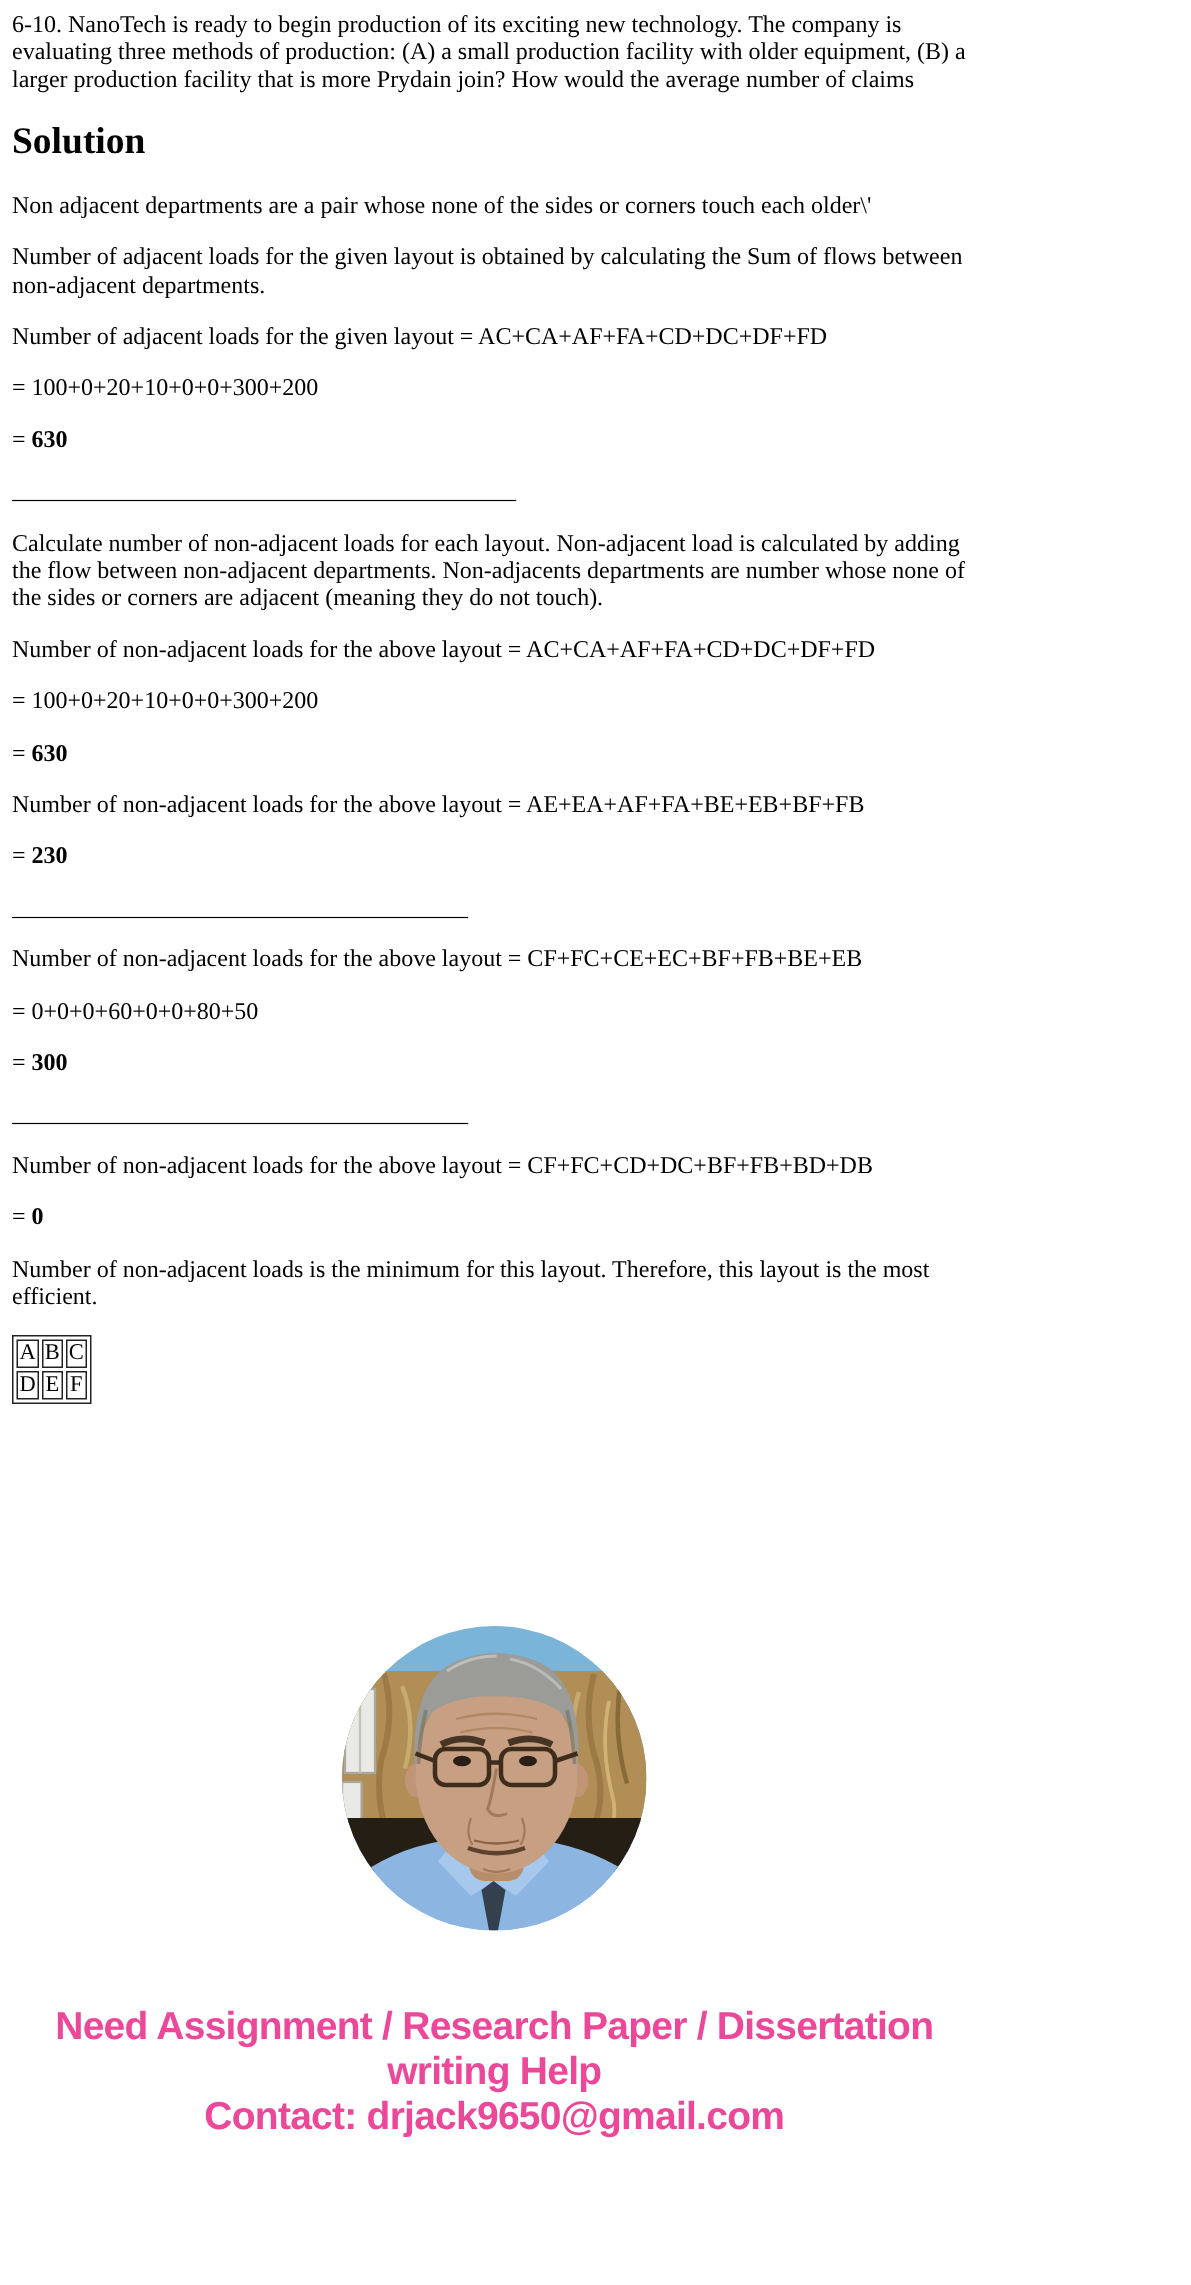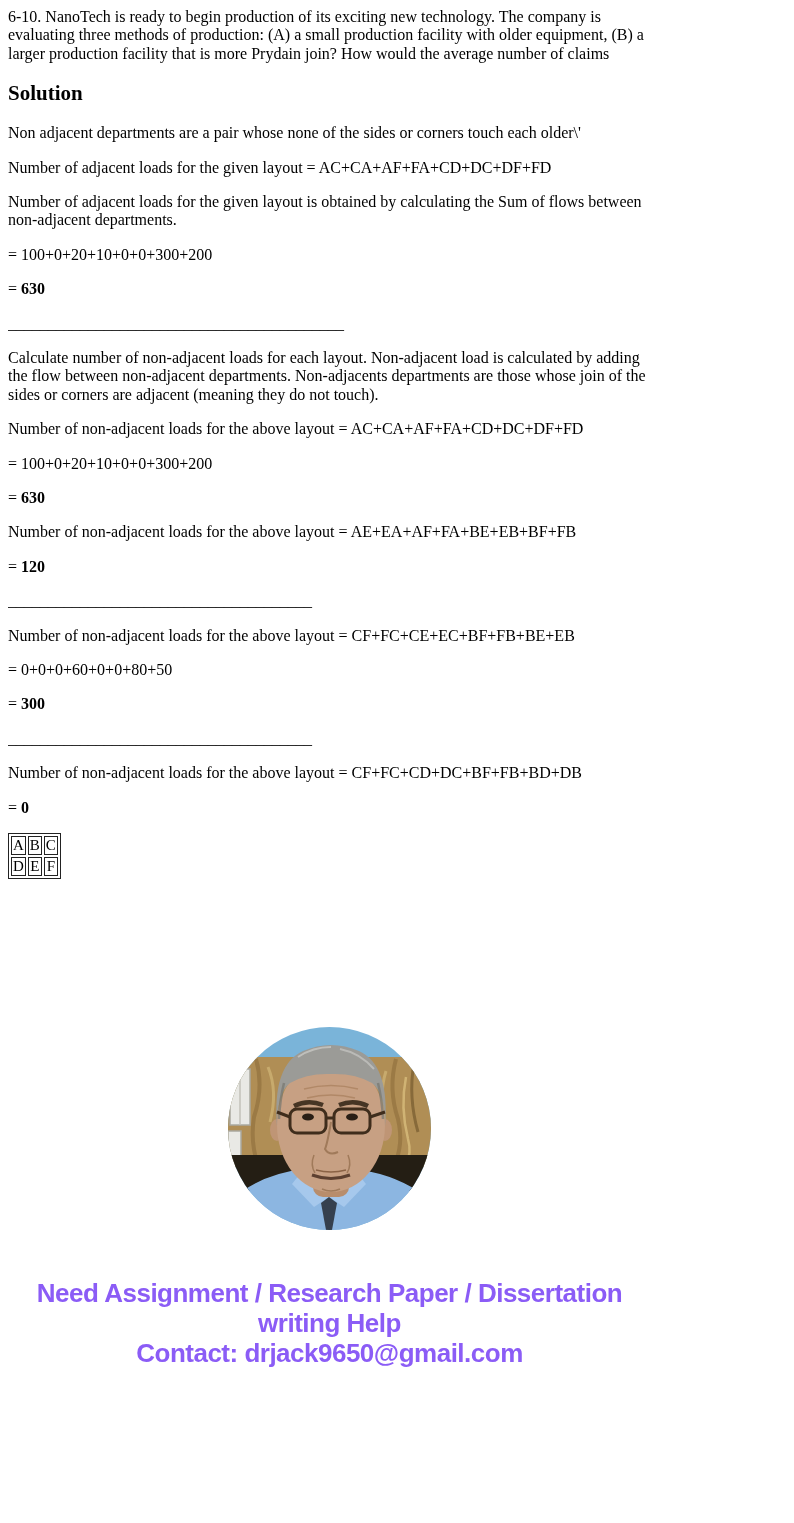--- a/index.html
+++ b/index.html
@@ -4,82 +4,83 @@
 <style>
   html, body { margin: 0; padding: 0; background: #ffffff; }
   .page {
     width: 659px; height: 1523px; box-sizing: border-box;
     padding: 8px; background: #ffffff; overflow: hidden;
     font-family: "Liberation Serif", serif; font-size: 16px; color: #000; border-radius: 26px;
   }
   .content p { margin: 16px 0; line-height: 1.15; }
   .content > :first-child { margin-top: 0; }
   .solution-heading {
-    font-size: 21px; font-weight: 700; margin: 18px 0 19px 0;
+    font-size: 25px; font-weight: 700; margin: 18px 0 19px 0;
     font-family: "Liberation Serif", serif; line-height: 1.15;
   }
   .divider { white-space: nowrap; overflow: hidden; }
   table.layout-grid {
     border-collapse: separate; border-spacing: 2px;
     border: 1px solid #222; margin: 16px 0 0 0;
   }
   table.layout-grid td {
     border: 1px solid #222; padding: 0 1px; text-align: center;
     font-size: 15px; line-height: 17px; font-family: "Liberation Serif", serif;
   }
   .avatar-wrap { margin-top: 148px; display: flex; justify-content: center; }
   .footer {
-    margin-top: 48px; text-align: center; color: #8b5cf6;
+    margin-top: 48px; text-align: center; color: #ec4899;
     font-family: "Liberation Sans", sans-serif; font-weight: 700;
     font-size: 26px; line-height: 30px; letter-spacing: -0.5px;
   }
   .footer .footer-heading { max-width: 690px; margin: 0 auto; }
   .footer .footer-contact { margin: 0 auto; }
 </style>
 </head>
 <body>
 
 <div class="page">
   <div class="content">
 
     <p>6-10. NanoTech is ready to begin production of its exciting new technology. The company is evaluating three methods of production: (A) a small production facility with older equipment, (B) a larger production facility that is more Prydain join? How would the average number of claims</p>
 
     <h2 class="solution-heading">Solution</h2>
 
     <p>Non adjacent departments are a pair whose none of the sides or corners touch each older\'</p>
 
+    <p>Number of adjacent loads for the given layout is obtained by calculating the Sum of flows between non-adjacent departments.</p>
+
     <p>Number of adjacent loads for the given layout = AC+CA+AF+FA+CD+DC+DF+FD</p>
-
-    <p>Number of adjacent loads for the given layout is obtained by calculating the Sum of flows between non-adjacent departments.</p>
     <p>= 100+0+20+10+0+0+300+200</p>
     <p><span>= </span><b>630</b></p>
 
     <p class="divider">__________________________________________</p>
 
-    <p>Calculate number of non-adjacent loads for each layout. Non-adjacent load is calculated by adding the flow between non-adjacent departments. Non-adjacents departments are those whose join of the sides or corners are adjacent (meaning they do not touch).</p>
+    <p>Calculate number of non-adjacent loads for each layout. Non-adjacent load is calculated by adding the flow between non-adjacent departments. Non-adjacents departments are number whose none of the sides or corners are adjacent (meaning they do not touch).</p>
 
     <p>Number of non-adjacent loads for the above layout = AC+CA+AF+FA+CD+DC+DF+FD</p>
     <p>= 100+0+20+10+0+0+300+200</p>
     <p><span>= </span><b>630</b></p>
 
 
     <p>Number of non-adjacent loads for the above layout = AE+EA+AF+FA+BE+EB+BF+FB</p>
-    <p><span>= </span><b>120</b></p>
+    <p><span>= </span><b>230</b></p>
 
     <p class="divider">______________________________________</p>
 
     <p>Number of non-adjacent loads for the above layout = CF+FC+CE+EC+BF+FB+BE+EB</p>
     <p>= 0+0+0+60+0+0+80+50</p>
     <p><span>= </span><b>300</b></p>
 
     <p class="divider">______________________________________</p>
 
     <p>Number of non-adjacent loads for the above layout = CF+FC+CD+DC+BF+FB+BD+DB</p>
     <p><span>= </span><b>0</b></p>
 
+    <p>Number of non-adjacent loads is the minimum for this layout. Therefore, this layout is the most efficient.</p>
 
     <table class="layout-grid">
       <tbody>
         <tr>
           <td>A</td>
           <td>B</td>
           <td>C</td>
         </tr>
         <tr>
           <td>D</td>

